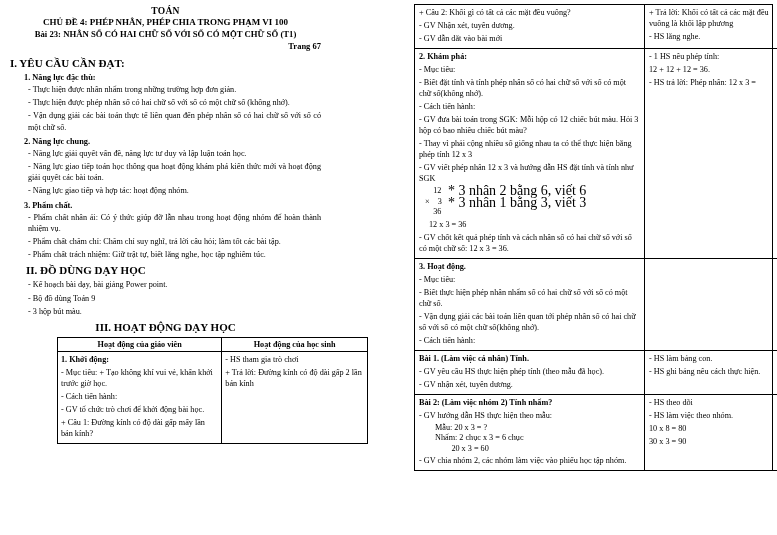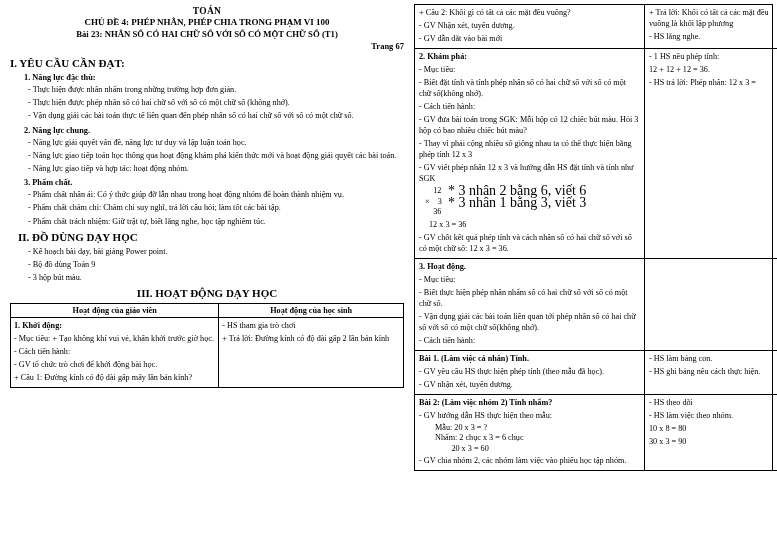--- a/index.html
+++ b/index.html
@@ -9,28 +9,30 @@
     background: #ffffff;
     font-family: "Liberation Serif", serif;
     color: #000;
     overflow: hidden;
   }
   .page {
     position: relative;
     width: 777px; height: 409px;
     display: flex;
     flex-direction: row;
+    gap: 35px;
   }
   .col-left {
     width: 412px;
     padding: 6px 8px 0 10px;
   }
   .col-right {
     width: 365px;
     padding: 4px 4px 0 2px;
+    margin-left: 48px;
   }
 
   
   .doc-title {
     text-align: center;
     font-weight: bold;
     font-size: 9.5px;
     letter-spacing: .3px;
     margin: 0 0 1px 0;
   }
@@ -59,28 +61,29 @@
     font-size: 8.3px;
     margin: 4px 0 2px 14px;
   }
   .para {
     font-size: 8.2px;
     line-height: 11.2px;
     margin: 2px 0 2px 18px;
     text-align: justify;
   }
   .sec-title.center { text-align: center; }
-  .sec-title.ind { margin-left: 8px; }
+  .sec-title.ind { margin-left: 16px; }
 
   
   table.plan {
     width: 100%;
     border-collapse: collapse;
     margin-top: 4px;
     table-layout: fixed;
+    margin-left: 47px;
   }
   table.plan th, table.plan td {
     border: 1px solid #000;
     vertical-align: top;
     padding: 2px 3px;
   }
   table.plan th {
     text-align: center;
     font-weight: bold;
     font-size: 8.2px;

